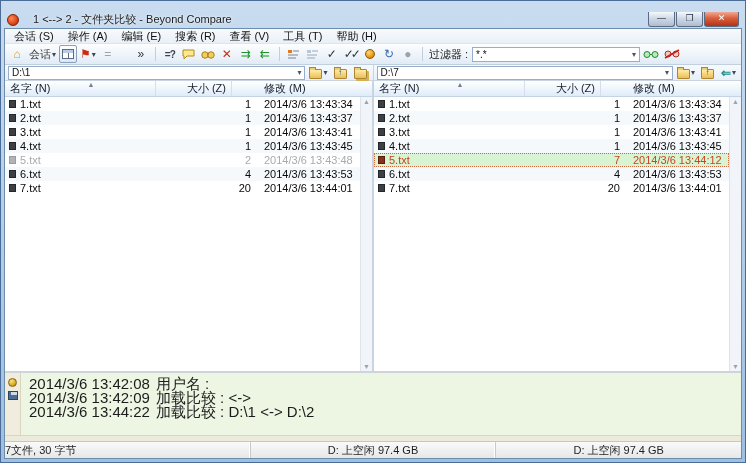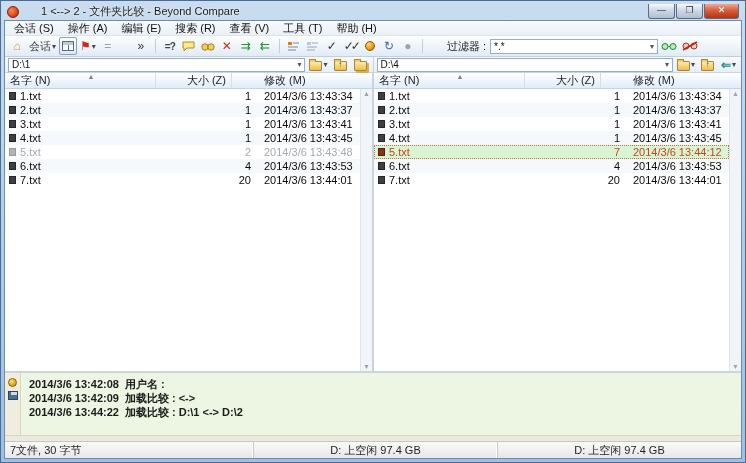--- a/index.html
+++ b/index.html
@@ -1,20 +1,20 @@
 <!DOCTYPE html>
 <html><head>
 <meta charset="utf-8">
 <style>
   * { box-sizing: border-box; margin: 0; padding: 0; }
   body { background:#888; font-family:"Liberation Sans", sans-serif; }
   .win { width:746px; height:463px; display:flex; flex-direction:column;
          background:linear-gradient(#c9dcf0,#9dbfe2); border:1px solid #4a6c96;
          padding:2px 3px 3px 3px; }
-  .titlebar { height:17px; display:flex; align-items:center; gap:22px; padding:0 3px; font-size:11px; color:#1b1b1b; }
+  .titlebar { height:17px; display:flex; align-items:center; gap:14px; padding:0 3px; font-size:11px; color:#1b1b1b;margin-top:8px; }
   .appicon { width:12px; height:12px; border-radius:6px;
              background:radial-gradient(circle at 35% 35%, #ff8a50, #d43c14 70%, #8c1e06); border:1px solid #7c2408; }
   .title-text { white-space:nowrap; text-shadow:0 0 3px #fff; }
   .winbtns { margin-left:auto; display:flex; }
   .wbtn { width:27px; height:15px; border:1px solid #5a6c84; border-top:none; border-radius:0 0 3px 3px;
           background:linear-gradient(#f4f8fc,#cfd9e6 45%, #aebecf); font-size:9px; line-height:13px;
           text-align:center; color:#243040; margin-left:1px; }
   .wbtn.close { width:35px; background:linear-gradient(#f0a896,#d95f3c 45%, #b13316); color:#fff; }
 
   .client { flex:1; display:flex; flex-direction:column; background:#fff; border:1px solid #6e8cab; overflow:hidden; }
@@ -32,21 +32,21 @@
   .g-blue { color:#3a6ab0; } .g-gray { color:#9aa2ac; } .g-dark { color:#303840; }
   .eqq { font-weight:bold; font-size:10px; color:#3a4450; letter-spacing:-1px; }
   .mini-arrow { font-size:8px; color:#404a56; margin-left:1px; }
   .layoutbox { width:12px; height:10px; border:1px solid #5a6c84; background:#fff; position:relative; }
   .layoutbox:before { content:""; position:absolute; left:0; right:0; top:0; height:3px; background:#b8cce4; }
   .layoutbox:after { content:""; position:absolute; left:5px; top:3px; bottom:0; width:1px; background:#5a6c84; }
   .framed { border:1px solid #8aa0bc; background:linear-gradient(#fff,#dce6f2); }
   .check2 { letter-spacing:-3px; }
   .ball { width:10px; height:10px; border-radius:50%;
           background:radial-gradient(circle at 35% 30%, #ffd878, #e8950c 65%, #9c5e04); border:1px solid #8a5a10; }
-  .filter-label { margin:0 3px 0 19px; color:#202020; }
+  .filter-label { margin:0 3px 0 1px; color:#202020; }
   .combo { display:flex; align-items:center; background:#fff; border:1px solid #96aecb; height:15px;
            font-size:10px; padding:0 3px; color:#101010; }
   .combo .caret { margin-left:auto; font-size:8px; color:#47566a; padding-left:4px; }
   .filter-combo { width:168px; }
 
   .pathrow { height:16px; display:flex; background:linear-gradient(#f6fafd,#e7eff8); border-bottom:1px solid #c8d4e2; }
   .pathhalf { flex:1; display:flex; align-items:center; gap:2px; padding:0 3px; min-width:0; }
   .pathhalf + .pathhalf { border-left:1px solid #c8d4e2; }
   .path-combo { flex:1; height:14px; }
   .fold { width:13px; height:10px; background:linear-gradient(#ffeca6,#ecbe54); border:1px solid #ad8530;
@@ -82,30 +82,30 @@
                  border-left:1px solid #dee4ec; display:flex; flex-direction:column;
                  justify-content:space-between; align-items:center; font-size:7px; color:#9aa4b0; padding:1px 0; }
 
   .logpanel { height:64px; flex:none; display:flex; background:#edf6e3; border-top:2px solid #cdd4da; }
   .loggutter { width:16px; flex:none; background:#f0edde; border-right:1px solid #d9d5c0;
                display:flex; flex-direction:column; align-items:center; padding-top:5px; gap:4px; }
   .dot-gear { width:9px; height:9px; border-radius:50%;
               background:radial-gradient(circle at 35% 30%, #ffe080, #cfa218 70%, #8d6c08); border:1px solid #86650c; }
   .disk { width:10px; height:9px; background:#4c6e92; border:1px solid #2c4662; position:relative; }
   .disk:before { content:""; position:absolute; left:2px; top:0; width:6px; height:3px; background:#cfdae6; }
-  .loglines { padding:4px 0 0 8px; font-size:11px; line-height:14px; color:#1c1c1c; white-space:nowrap;font-weight:bold; }
+  .loglines { padding:4px 0 0 8px; font-size:15px; line-height:14px; color:#1c1c1c; white-space:nowrap; }
   .log-line .log-time { margin-right:6px; }
 
   .gapstrip { height:6px; flex:none; background:#eceada; border-top:1px solid #d8d5c4; }
 
   .statusbar { height:17px; flex:none; display:flex; background:linear-gradient(#fafafa,#e7e7e7);
                border-top:1px solid #c6c6c6; font-size:11px; color:#1e1e1e; align-items:center; }
   .seg { flex:1; height:100%; display:flex; align-items:center; justify-content:center;
          border-right:1px solid #c9c9c9; box-shadow:inset -1px 0 0 #ffffff; overflow:hidden; white-space:nowrap; }
-  .seg:first-child { justify-content:flex-start; padding-left:5px; }
+  .seg:first-child { justify-content:flex-start; }
   .seg:last-child { border-right:none; box-shadow:none; }
 
   svg { display:block; }
 </style>
 </head>
 <body>
 
 <div class="win">
 
   <div class="titlebar">
@@ -245,21 +245,21 @@
           </span>
         <span class="tbtn">
             <span class="fold up"></span>
           </span>
         <span class="tbtn">
             <span class="fold dbl"></span>
           </span>
       </div>
       <div class="pathhalf">
         <span class="combo path-combo">
-          <span>D:\4</span>
+          <span>D:\7</span>
           <span class="caret">▾</span>
         </span>
         <span class="tbtn">
             <span class="fold"></span>
             <span class="mini-arrow">▾</span>
           </span>
         <span class="tbtn">
             <span class="fold up"></span>
           </span>
         <span class="tbtn">

